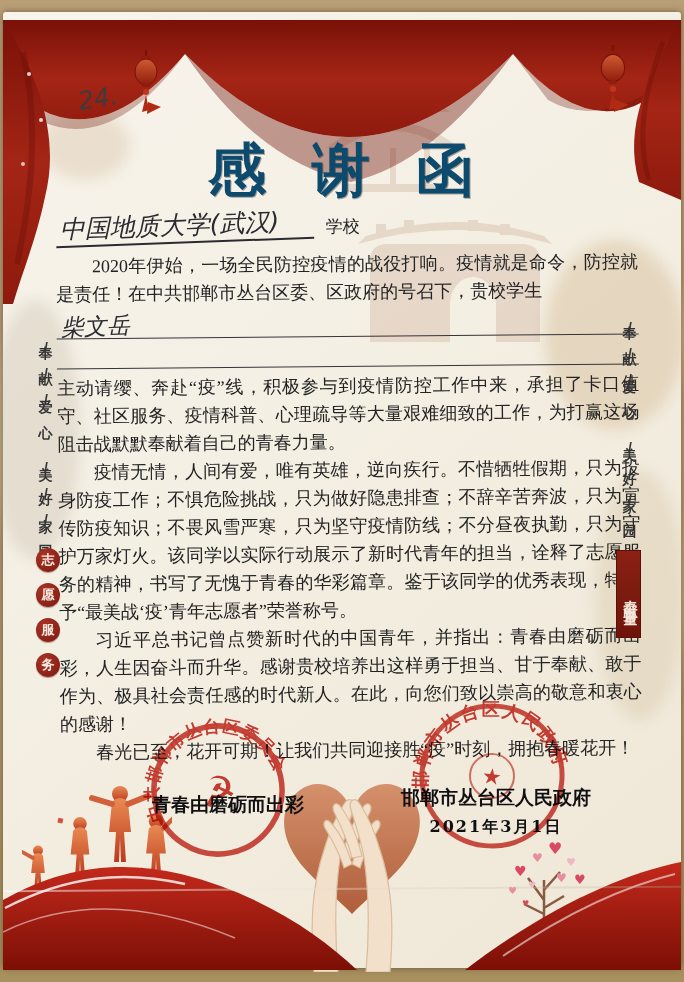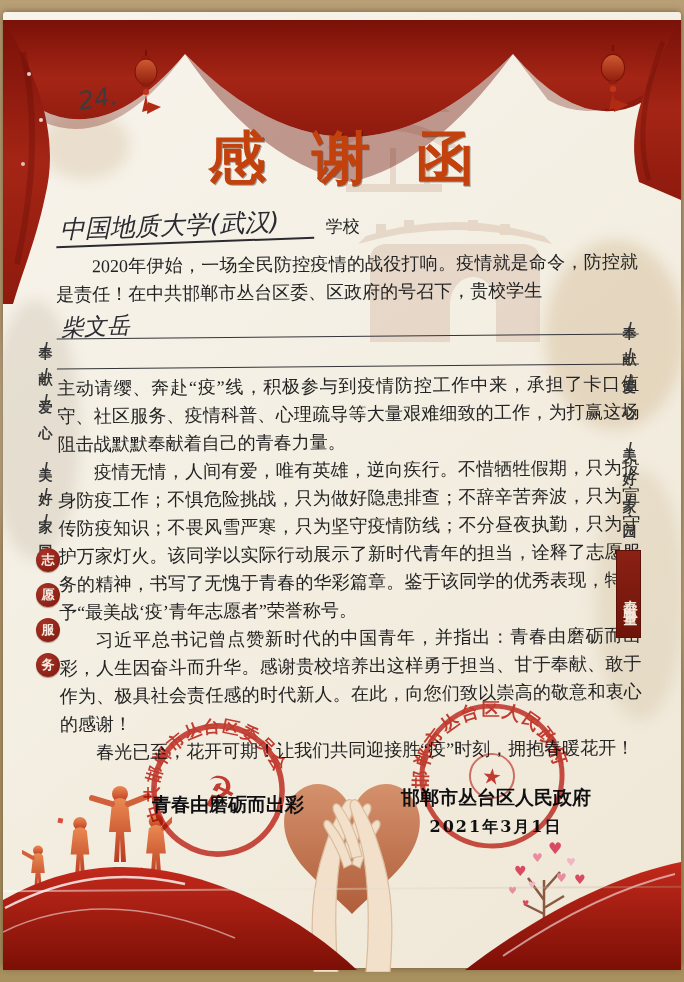--- a/index.html
+++ b/index.html
@@ -19,22 +19,22 @@
   .stain3{left:595px;top:470px;width:90px;height:250px;background:rgba(205,185,150,.30);}
   .stain4{left:40px;top:110px;width:90px;height:70px;background:rgba(200,172,132,.28);}
   .crease{position:absolute;left:3px;right:3px;top:888px;height:2px;
     background:linear-gradient(90deg,rgba(255,255,255,.5),rgba(185,165,135,.3));
     transform:rotate(-.4deg);}
   .corner-num{
     position:absolute;left:78px;top:84px;font-size:25px;color:#3c3c3e;
     font-family:"DejaVu Sans", cursive;font-style:italic;transform:rotate(-9deg);
   }
   .title{
-    position:absolute;left:0;right:0;top:116px;margin:4px;text-align:center;
-    font-size:58px;font-weight:900;color:#c2410c;letter-spacing:46px;padding-left:44px;
+    position:absolute;left:0;right:0;top:116px;margin:16px;text-align:center;
+    font-size:58px;font-weight:900;color:#0c4a6e;letter-spacing:46px;padding-left:44px;
     font-family:"DejaVu Serif", serif;text-shadow:1px 1px 0 rgba(0,0,0,.35);
   }
   .body-text{
     position:absolute;left:58px;right:44px;top:210px;color:#232323;
     font-size:18px;line-height:28px;text-align:justify;transform:rotate(-.5deg);
   }
   .school-line{margin-bottom:8px;white-space:nowrap;}
   .hand{
     font-family:"DejaVu Sans", cursive;font-style:italic;color:#2a2a30;
   }

